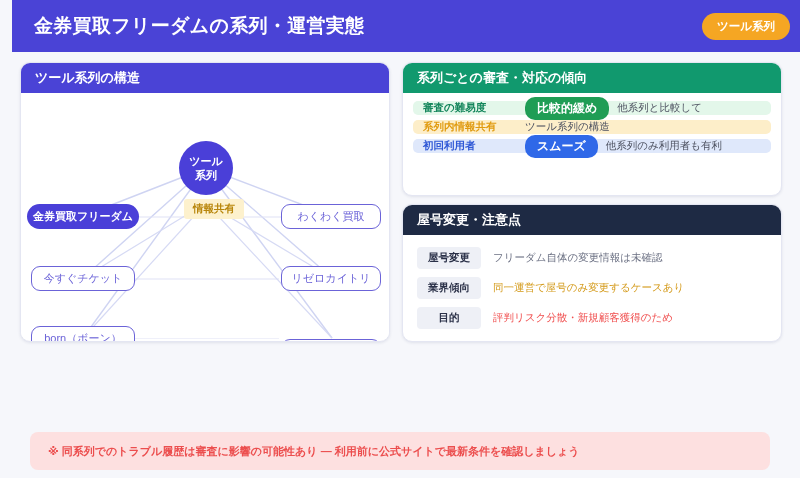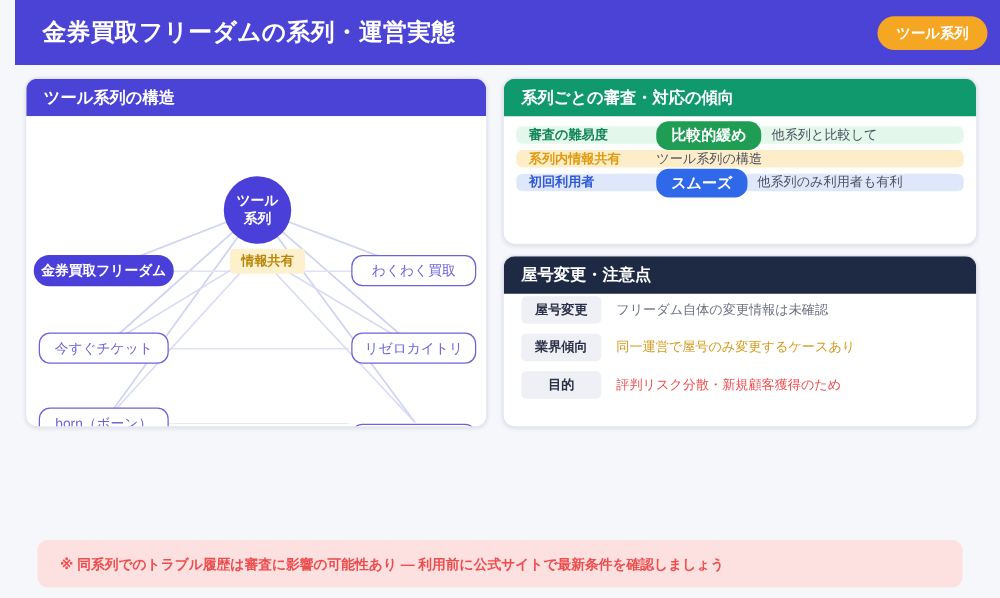--- a/index.html
+++ b/index.html
@@ -178,21 +178,21 @@
   .row-blue  .trend-label { color: #3059d6; }
   .row-blue  .trend-badge { background: #2f68e8; }
 
   
   #card-notes {
     left: 402px; top: 204px;
     width: 378px; height: 136px;
     border: 1px solid #e4e6f2;
   }
   #card-notes .card-head { background: #1e2a44; height: 30px; }
-  .notes-body { padding: 0 14px; }
+  .notes-body { padding: 10px 14px; }
   .note-row {
     display: flex;
     align-items: center;
     height: 26px;
     margin-bottom: 4px;
   }
   .note-row:last-child { margin-bottom: 16px; }
   .note-tag {
     font-size: 10.5px;
     font-weight: bold;

